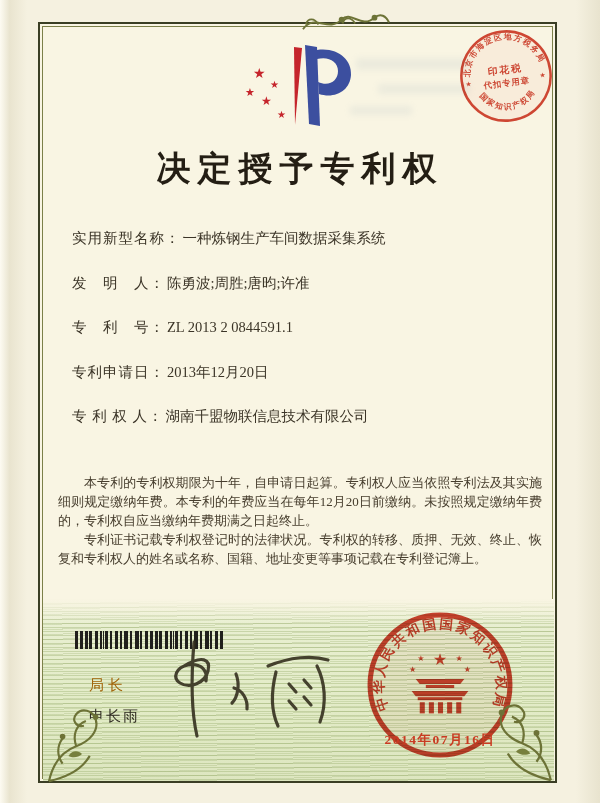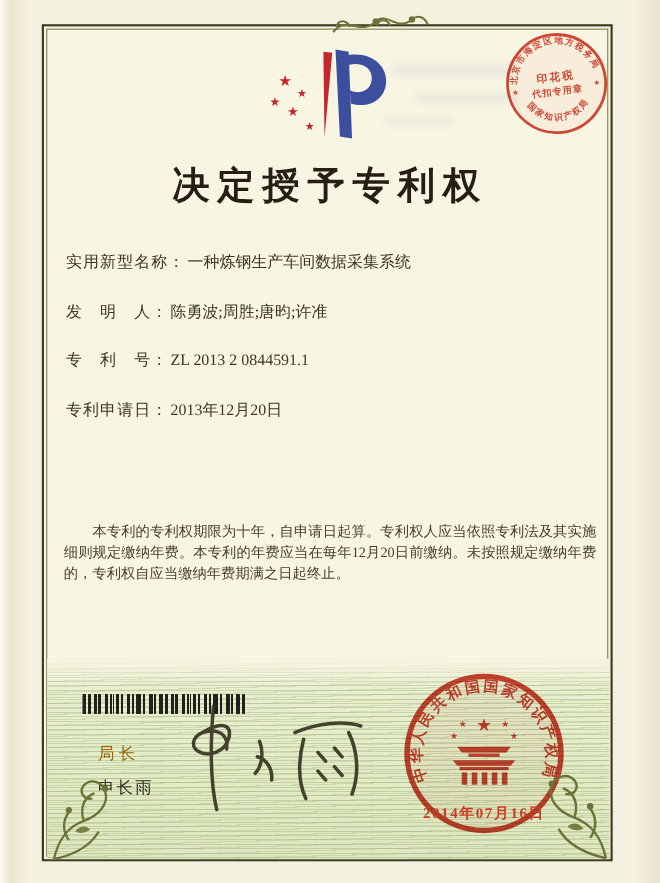--- a/index.html
+++ b/index.html
@@ -50,21 +50,21 @@
     transform:rotate(-7deg); mix-blend-mode:multiply; opacity:.92; }
 
   .title {
     position:absolute; left:0; right:0; top:146px; text-align:center;
     font-size:34px; font-weight:700; letter-spacing:7px; color:#241e14;
   }
 
   
   .fields { position:absolute; left:60px; top:229px; width:486px; }
   .field-row { height:44.5px; font-size:14.5px; color:#3b3427; white-space:nowrap; }
-  .field-label { letter-spacing:1px; }
+  .field-label { letter-spacing:1px;margin-left:12px; }
   .field-value { margin-left:2px; }
 
   
   .body-text { position:absolute; left:58px; top:473px; width:484px;
     font-size:13px; line-height:19px; color:#463d2d; text-align:justify; }
   .body-text p { text-indent:2em; margin:0; }
 
   
   .barcode {
     position:absolute; left:75px; top:631px; width:150px; height:18px;
@@ -145,24 +145,28 @@
     </div>
     <div class="field-row">
       <span class="field-label">发　明　人：</span><span class="field-value">陈勇波;周胜;唐昀;许准</span>
     </div>
     <div class="field-row">
       <span class="field-label">专　利　号：</span><span class="field-value">ZL 2013 2 0844591.1</span>
     </div>
     <div class="field-row">
       <span class="field-label">专利申请日：</span><span class="field-value">2013年12月20日</span>
     </div>
+    <div class="field-row">
+      <span class="field-label">专 利 权 人：</span><span class="field-value">湖南千盟物联信息技术有限公司</span>
+    </div>
   </div>
 
   <div class="body-text">
     <p>本专利的专利权期限为十年，自申请日起算。专利权人应当依照专利法及其实施细则规定缴纳年费。本专利的年费应当在每年12月20日前缴纳。未按照规定缴纳年费的，专利权自应当缴纳年费期满之日起终止。</p>
+    <p>专利证书记载专利权登记时的法律状况。专利权的转移、质押、无效、终止、恢复和专利权人的姓名或名称、国籍、地址变更等事项记载在专利登记簿上。</p>
   </div>
 
   <div class="barcode"></div>
 
   <div class="signer-title">局长</div>
   <div class="signer-name">申长雨</div>
 
   <div class="signature">
     <svg width="200" height="108" viewBox="0 0 200 108" fill="none" stroke="#35301f" stroke-width="3.2" stroke-linecap="round" opacity="0.9">
       <path d="M34,30 C52,19 61,23 58,35 C55,47 40,53 30,47 C22,42 26,31 38,29 C50,27 58,33 56,45"></path>

